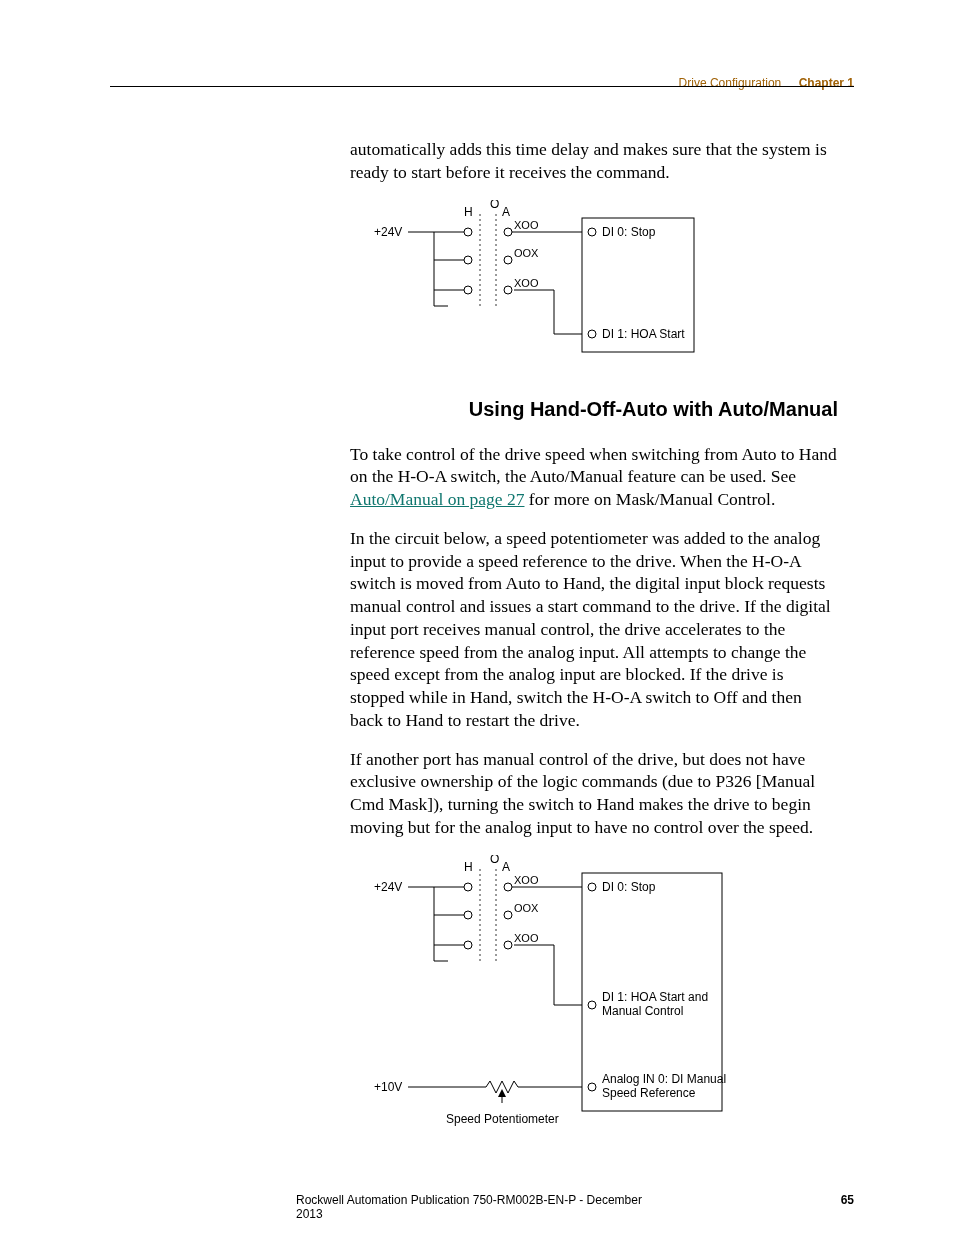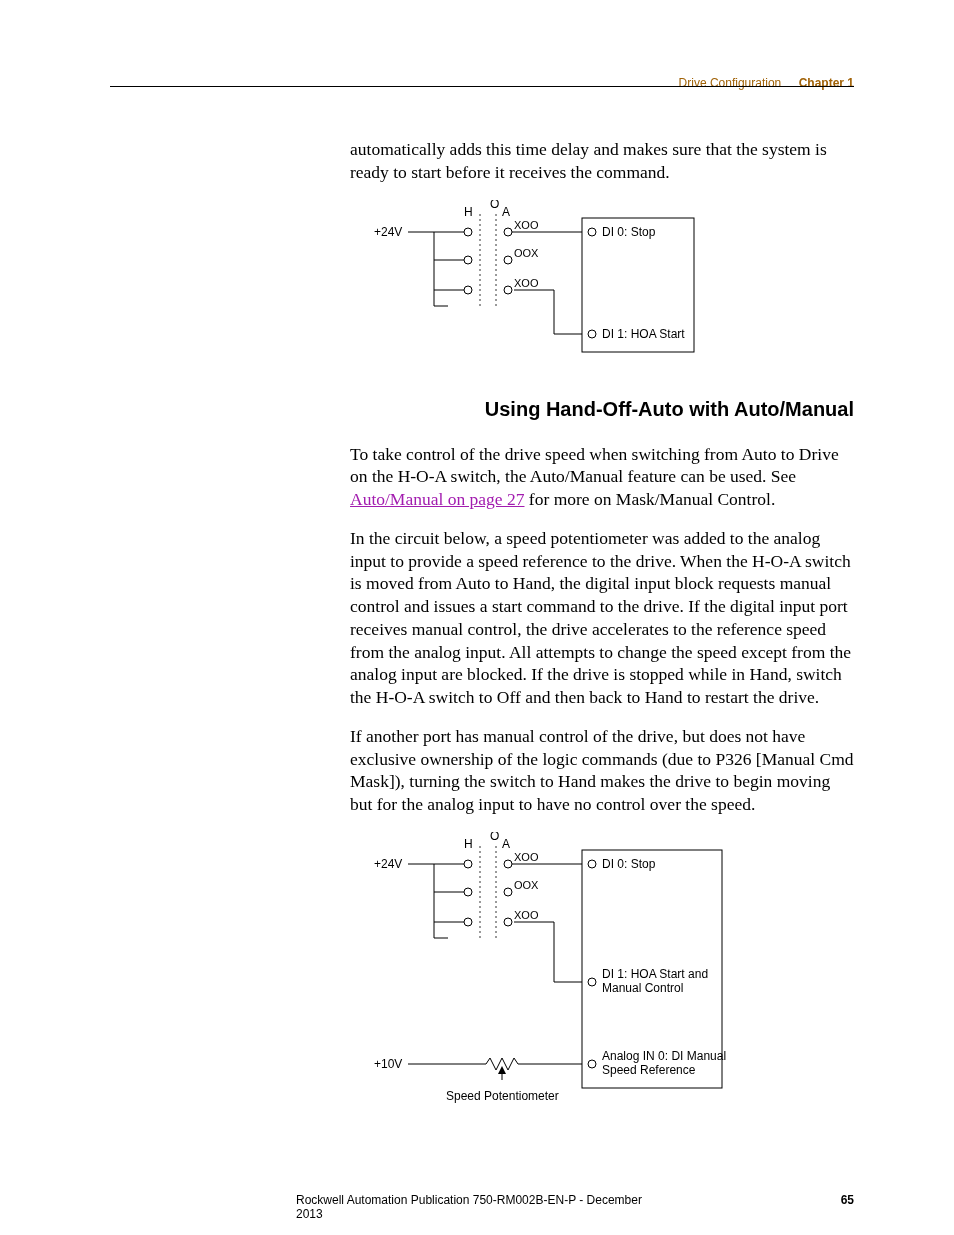--- a/index.html
+++ b/index.html
@@ -31,36 +31,36 @@
     position: absolute;
     top: 86px;
     left: 110px;
     right: 100px;
     border-top: 1.5px solid #000;
   }
   .content {
     position: absolute;
     top: 138px;
     left: 350px;
-    right: 100px;
+    right: 116px;
   }
   .body-text {
     font-size: 17.5px;
     line-height: 1.3;
     margin: 0 0 16px 0;
   }
   h2.section {
     font-family: Arial, Helvetica, sans-serif;
     font-weight: 700;
     font-size: 20px;
     margin: 34px 0 22px 0;
     text-align: right;
   }
   a.xref {
-    color: #a21caf;
+    color: #0f766e;
     text-decoration: underline;
   }
   .diagram-wrap {
     margin: 4px 0 8px 24px;
   }
   .dlabel {
     font-family: Arial, Helvetica, sans-serif;
     font-size: 12px;
     fill: #000;
   }
@@ -132,21 +132,21 @@
         <circle cx="218" cy="32" r="4" fill="#fff" stroke="#000" stroke-width="1"></circle>
         <text class="dlabel" x="228" y="36">DI 0: Stop</text>
         <circle cx="218" cy="134" r="4" fill="#fff" stroke="#000" stroke-width="1"></circle>
         <text class="dlabel" x="228" y="138">DI 1: HOA Start</text>
       </svg>
     </div>
 
     <h2 class="section">Using Hand-Off-Auto with Auto/Manual</h2>
 
     <p class="body-text">
-      <span>To take control of the drive speed when switching from Auto to Drive on the H-O-A switch, the Auto/Manual feature can be used. See </span><a href="#" class="xref">Auto/Manual on page 27</a><span> for more on Mask/Manual Control.</span>
+      <span>To take control of the drive speed when switching from Auto to Hand on the H-O-A switch, the Auto/Manual feature can be used. See </span><a href="#" class="xref">Auto/Manual on page 27</a><span> for more on Mask/Manual Control.</span>
     </p>
 
     <p class="body-text">In the circuit below, a speed potentiometer was added to the analog input to provide a speed reference to the drive. When the H-O-A switch is moved from Auto to Hand, the digital input block requests manual control and issues a start command to the drive. If the digital input port receives manual control, the drive accelerates to the reference speed from the analog input. All attempts to change the speed except from the analog input are blocked. If the drive is stopped while in Hand, switch the H-O-A switch to Off and then back to Hand to restart the drive.</p>
 
     <p class="body-text">If another port has manual control of the drive, but does not have exclusive ownership of the logic commands (due to P326 [Manual Cmd Mask]), turning the switch to Hand makes the drive to begin moving but for the analog input to have no control over the speed.</p>
 
     <div class="diagram-wrap">
       <svg width="360" height="280" viewBox="0 0 360 280">
 
         <text class="dlabel" x="0" y="36">+24V</text>

